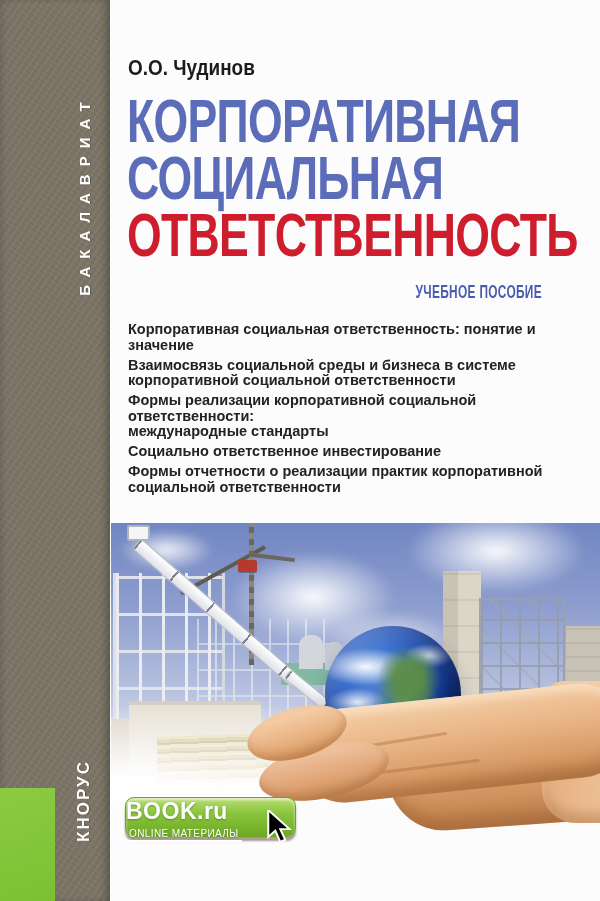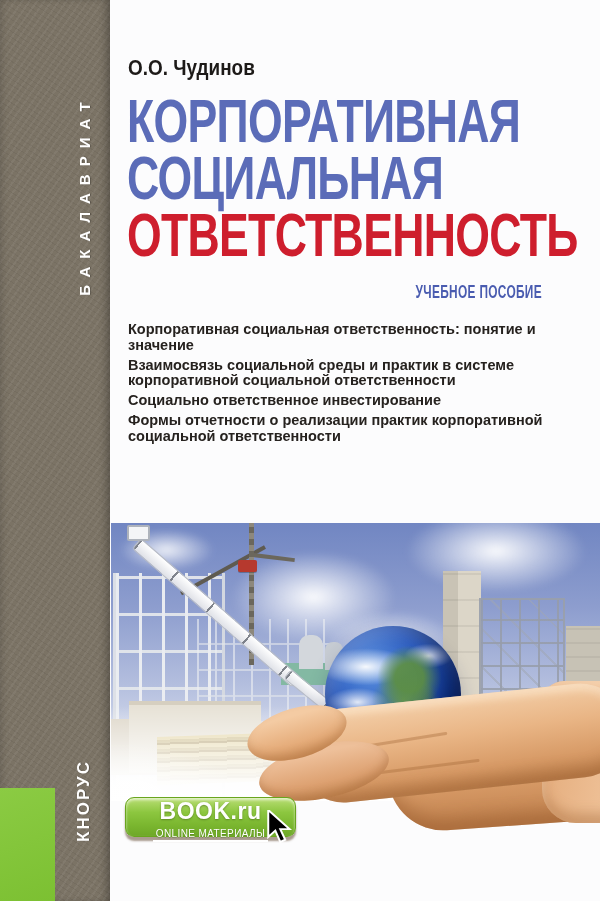--- a/index.html
+++ b/index.html
@@ -176,21 +176,21 @@
     transform:rotate(-12deg);
     background:linear-gradient(180deg,#eec09a 15%,#dda171 70%,#c98c58 100%);
     box-shadow:inset 0 -6px 9px rgba(150,90,40,.35); }
   .fingertip-1 { left:246px; top:708px; width:102px; height:50px; border-radius:50%;
     transform:rotate(-16deg);
     background:linear-gradient(180deg,#f4cba3 15%,#e5ac7a 70%,#d2945f 100%);
     box-shadow:inset 0 -6px 8px rgba(150,90,40,.3); }
 
   
   .bookru-badge { position:absolute; left:125px; top:797px; width:171px; height:40px;
-    border-radius:9px; border:1px solid #69a51e; text-align:center;
+    border-radius:9px; border:1px solid #69a51e; text-align:left;
     background:linear-gradient(180deg,#b9de74 0%,#8cc63f 38%,#7ab62f 72%,#6ea827 100%);
     box-shadow:0 4px 2px rgba(88,60,33,.5), inset 0 2px 3px rgba(255,255,255,.65);
     color:#fff;
   }
   .bookru-title { display:block; margin-top:2px; font-size:23px; line-height:23px; font-weight:bold;
     letter-spacing:.5px; text-shadow:0 1px 2px rgba(70,105,25,.6); }
   .bookru-subtitle { display:inline-block; font-size:10px; line-height:11px; letter-spacing:.4px;
     border-bottom:2px solid #fff; padding:0 3px 1px; text-shadow:0 1px 1px rgba(70,105,25,.5); }
   .cursor { position:absolute; left:266px; top:810px; width:30px; height:34px; z-index:5; }
 </style>
@@ -208,22 +208,24 @@
   <div class="author">О.О. Чудинов</div>
   <div class="title-block">
     <div class="title-line title-blue">КОРПОРАТИВНАЯ</div>
     <div class="title-line title-blue">СОЦИАЛЬНАЯ</div>
     <div class="title-line title-red">ОТВЕТСТВЕННОСТЬ</div>
   </div>
   <div class="subtitle">УЧЕБНОЕ ПОСОБИЕ</div>
 
   <div class="topics">
     <div class="topic-item">Корпоративная социальная ответственность: понятие и значение</div>
-    <div class="topic-item">Взаимосвязь социальной среды и практик в системе
+    <div class="topic-item">Взаимосвязь социальной среды и бизнеса в системе
 корпоративной социальной ответственности</div>
+    <div class="topic-item">Формы реализации корпоративной социальной ответственности:
+международные стандарты</div>
     <div class="topic-item">Социально ответственное инвестирование</div>
     <div class="topic-item">Формы отчетности о реализации практик корпоративной
 социальной ответственности</div>
   </div>
 
   <div class="photo">
     <div class="sky"></div>
     <div class="cloud cloud-1"></div>
     <div class="cloud cloud-2"></div>
     <div class="cloud cloud-3"></div>

